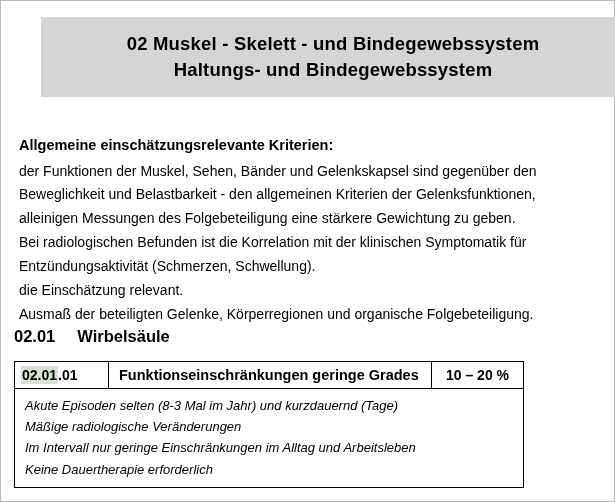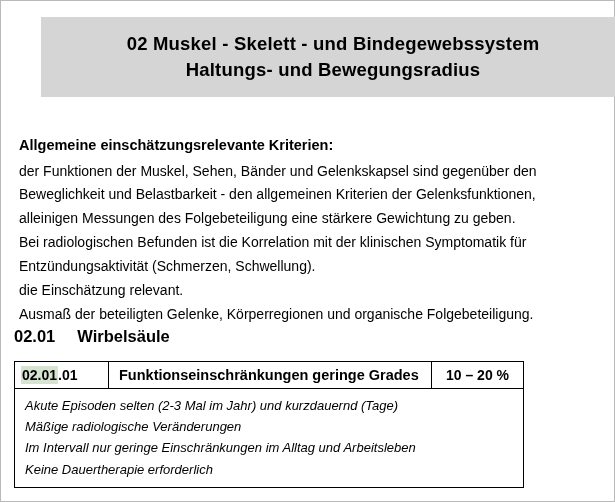--- a/index.html
+++ b/index.html
@@ -135,21 +135,21 @@
     line-height: 1.63;
   }
 </style>
 </head>
 <body>
 
 <div class="page">
 
   <div class="header-band">
     <div class="header-line">02  Muskel - Skelett - und Bindegewebssystem</div>
-    <div class="header-line">Haltungs- und Bewegungsradius</div>
+    <div class="header-line">Haltungs- und Bindegewebssystem</div>
   </div>
 
   <div class="content">
     <p class="criteria-title">Allgemeine einschätzungsrelevante Kriterien:</p>
     <p class="para">der Funktionen der Muskel, Sehen, Bänder und Gelenkskapsel sind gegenüber den</p>
     <p class="para">Beweglichkeit und Belastbarkeit - den allgemeinen Kriterien der Gelenksfunktionen,</p>
     <p class="para gap">alleinigen Messungen des Folgebeteiligung eine stärkere Gewichtung zu geben.</p>
     <p class="para">Bei radiologischen Befunden ist die Korrelation mit der klinischen Symptomatik für</p>
     <p class="para gap">Entzündungsaktivität (Schmerzen, Schwellung).</p>
     <p class="para gap">die Einschätzung relevant.</p>
@@ -164,21 +164,21 @@
   <table class="tbl">
     <tbody>
       <tr>
         <td class="code-cell"><span class="code-hl">02.01</span><span>.01</span></td>
         <td class="title-cell">Funktionseinschränkungen geringe Grades</td>
         <td class="pct-cell">10 – 20 %</td>
       </tr>
       <tr>
         <td class="detail-cell" colspan="3">
           <ul class="detail-list">
-            <li>Akute Episoden selten (2-3 Mal im Jahr) und kurzdauernd (Tage)</li>
+            <li>Akute Episoden selten (8-3 Mal im Jahr) und kurzdauernd (Tage)</li>
             <li>Mäßige radiologische Veränderungen</li>
             <li>Im Intervall nur geringe Einschränkungen im Alltag und Arbeitsleben</li>
             <li>Keine Dauertherapie erforderlich</li>
           </ul>
         </td>
       </tr>
     </tbody>
   </table>
 
 </div>

